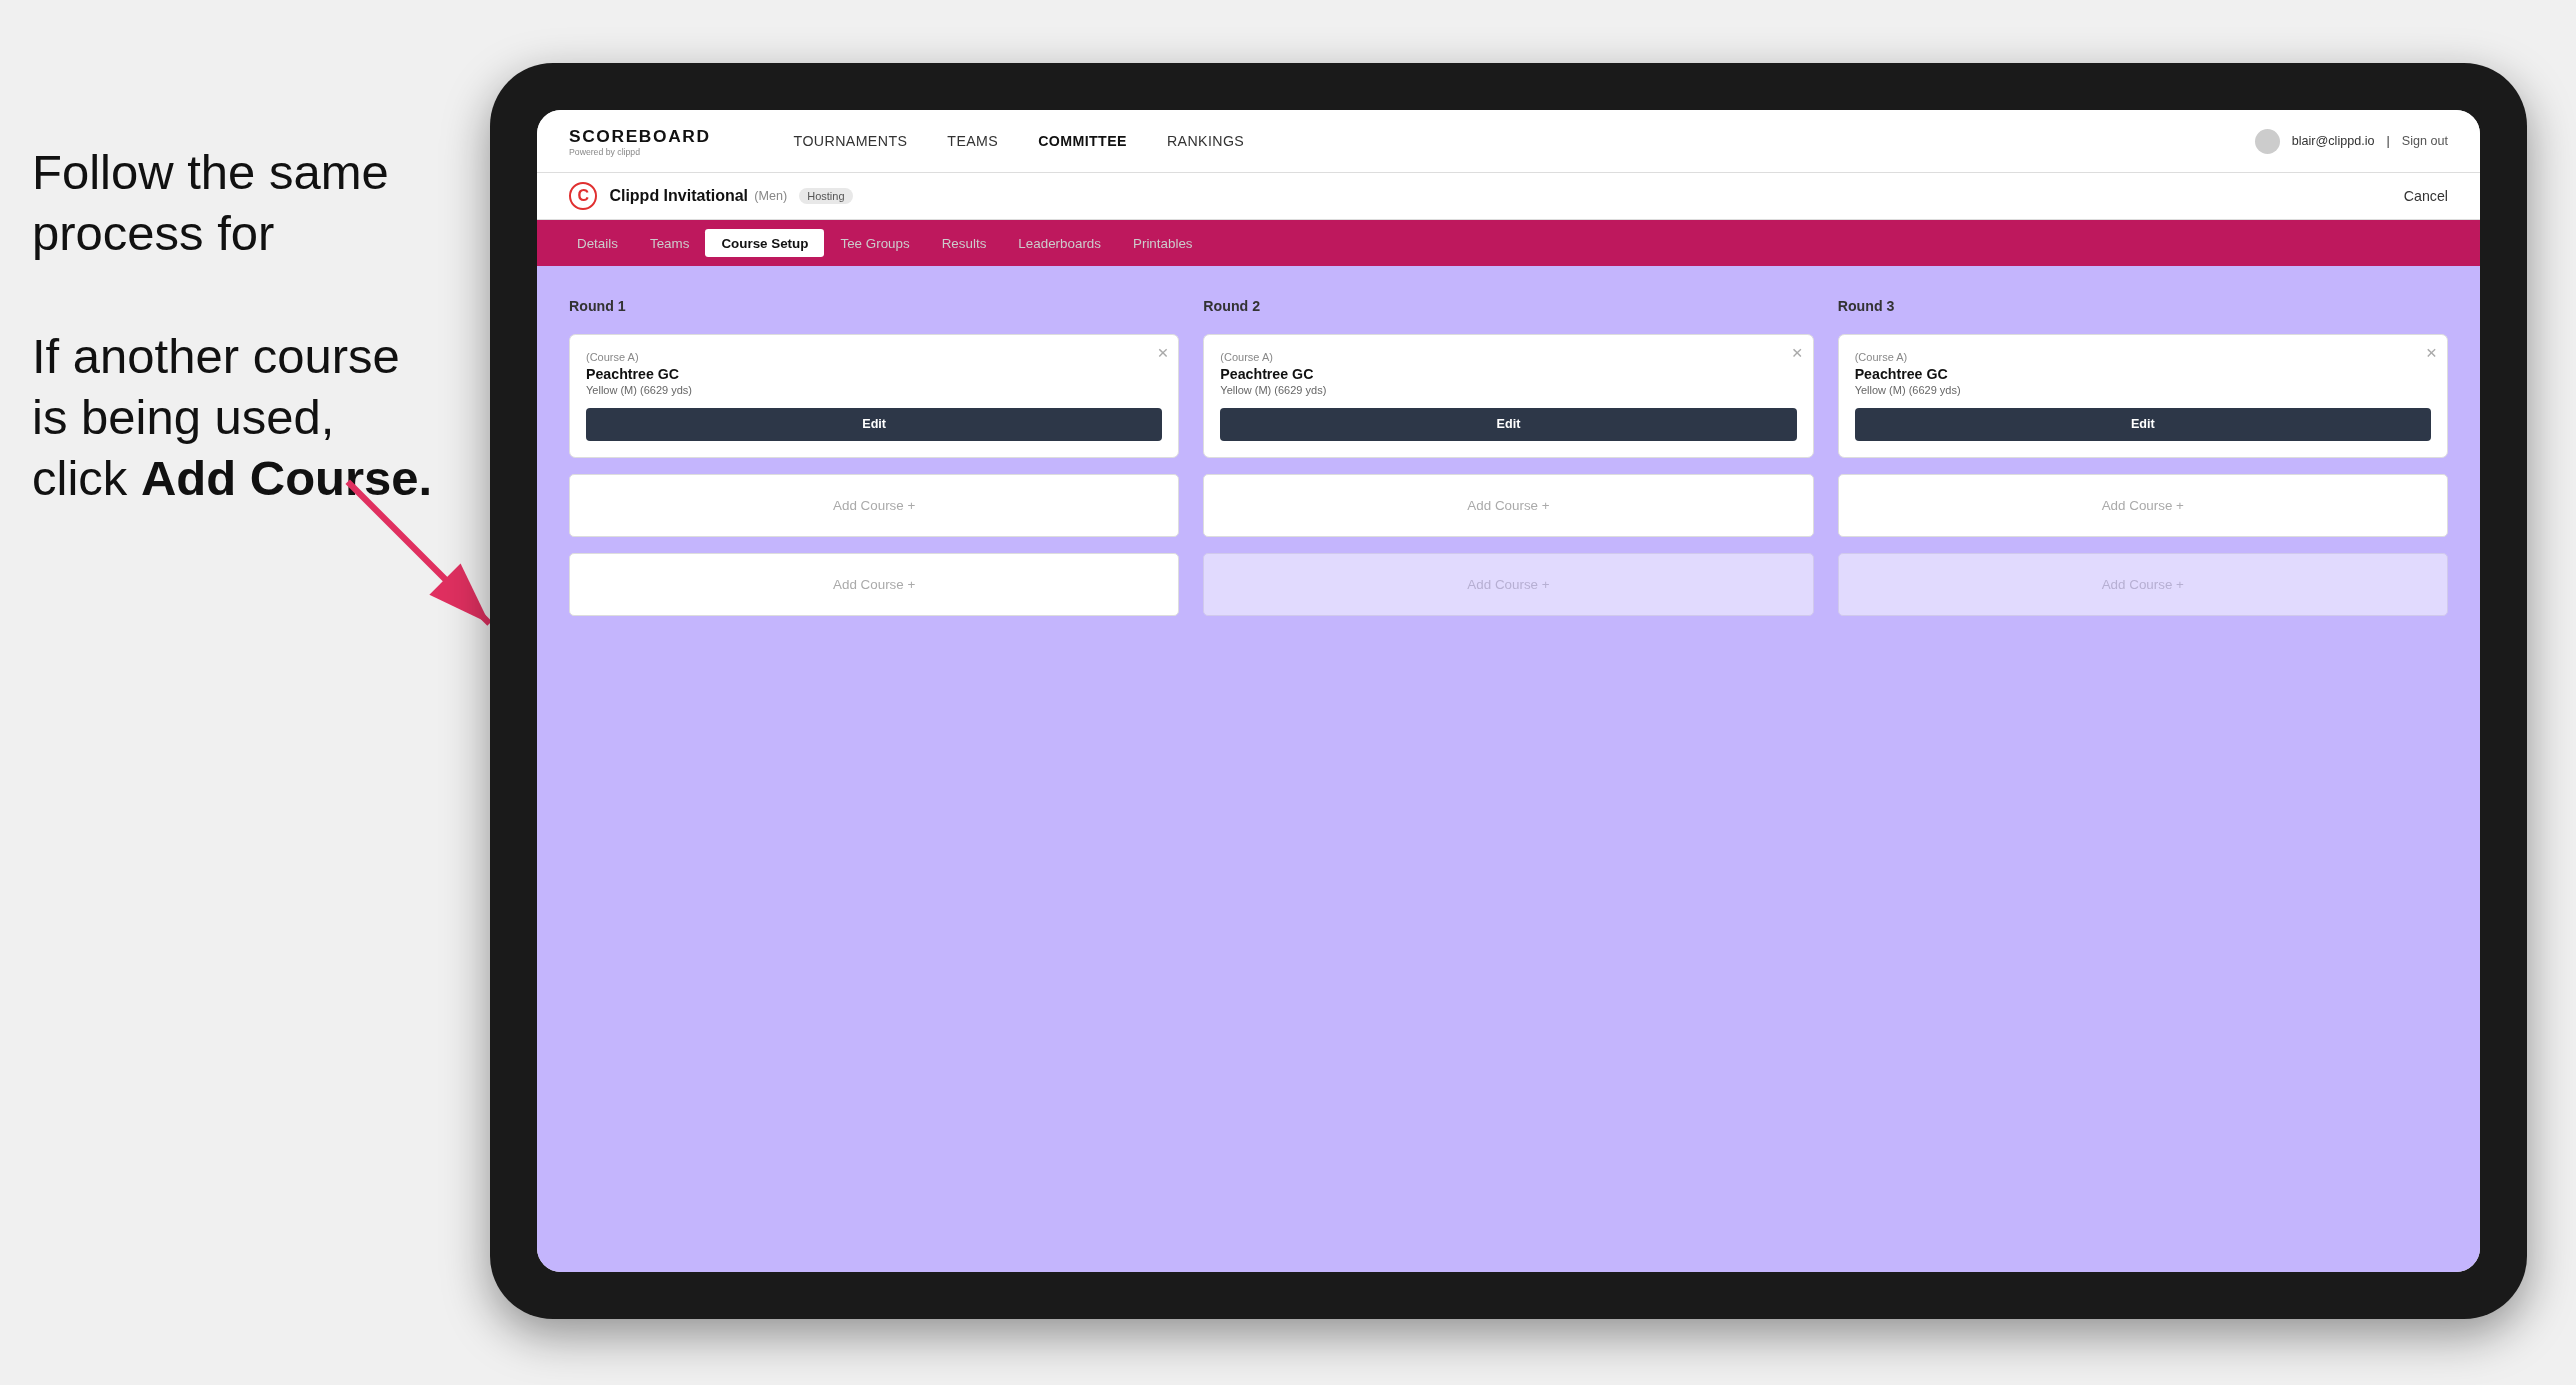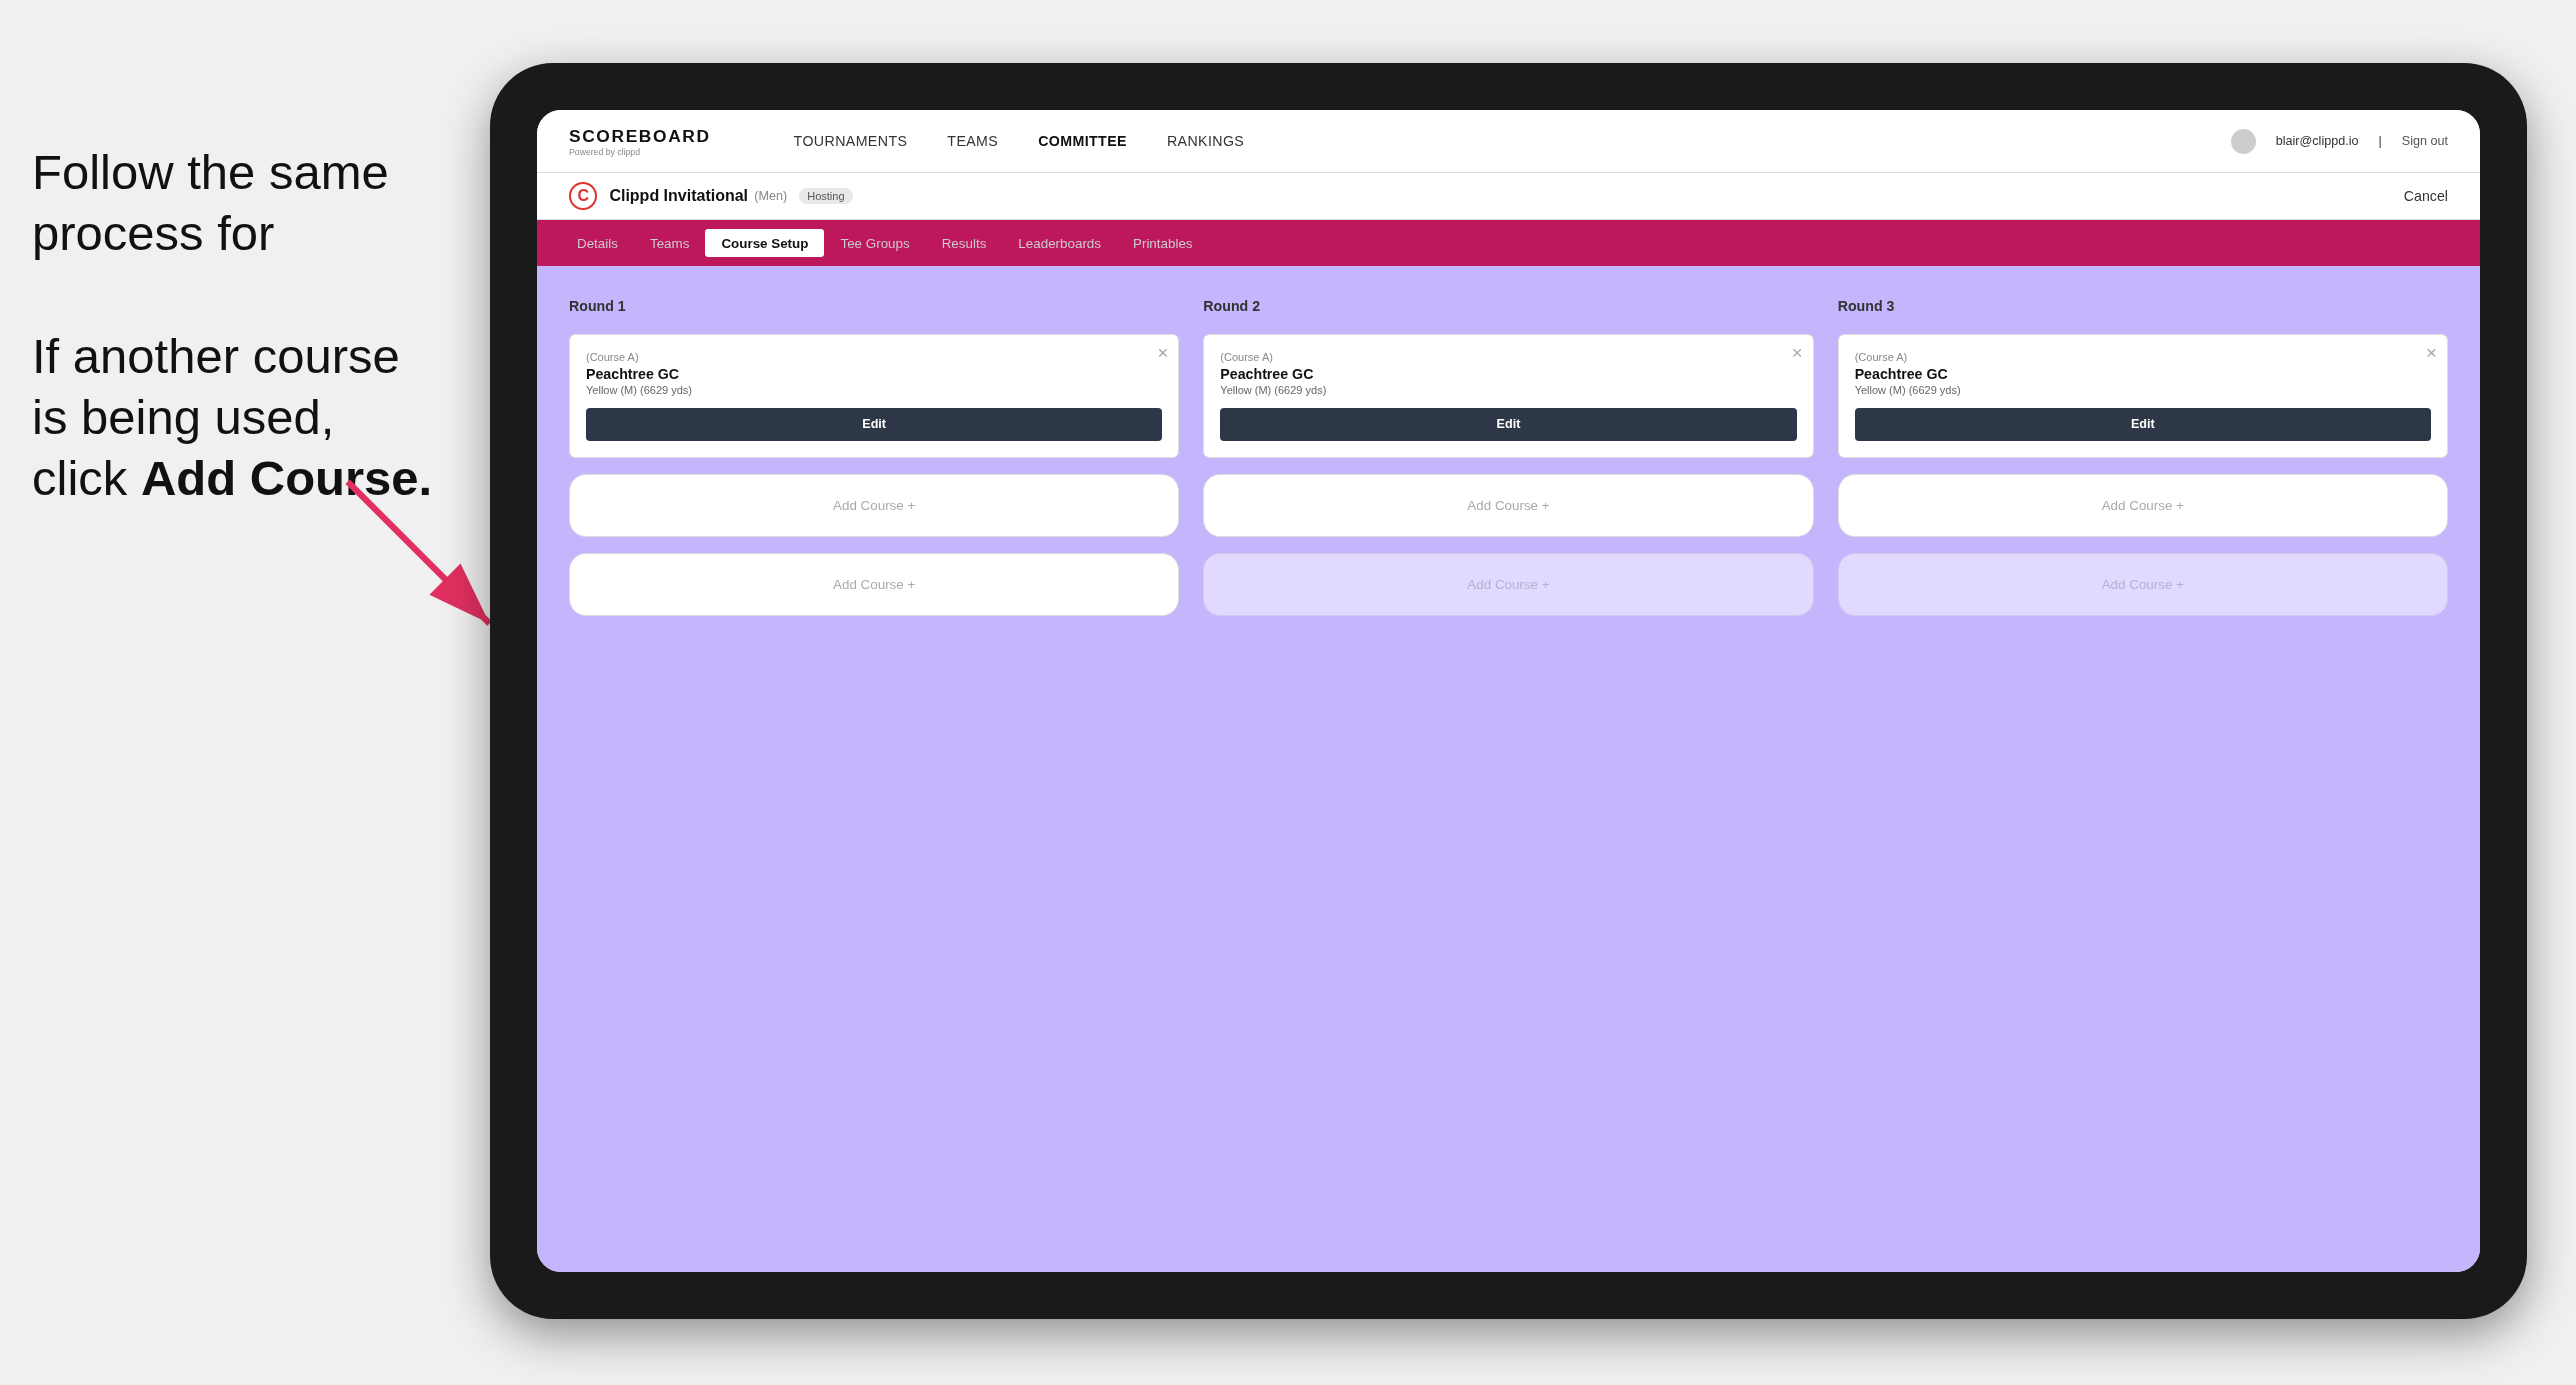--- a/index.html
+++ b/index.html
@@ -90,21 +90,21 @@
       font-weight: 500;
       letter-spacing: 0.4px;
     }
     .nav-item.active {
       color: #111;
       font-weight: 700;
     }
     .nav-user {
       display: flex;
       align-items: center;
-      gap: 20px;
+      gap: 12px;
       font-size: 12.6px;
       color: #333;
     }
     .nav-user .avatar {
       width: 25px;
       height: 25px;
       background: #ccc;
       border-radius: 50%;
     }
     .nav-user .sign-out {
@@ -257,21 +257,21 @@
       top: 9.5px;
       right: 9.5px;
       color: #aaa;
       font-size: 14.2px;
       cursor: pointer;
     }
 
     
     .add-course-card {
       background: #fff;
-      border-radius: 17px;
+      border-radius: 5px;
       padding: 16px;
       border: 0.8px solid #ddd;
       display: flex;
       align-items: center;
       justify-content: center;
       min-height: 63px;
       cursor: pointer;
     }
     .add-course-card .add-text {
       font-size: 13.4px;

